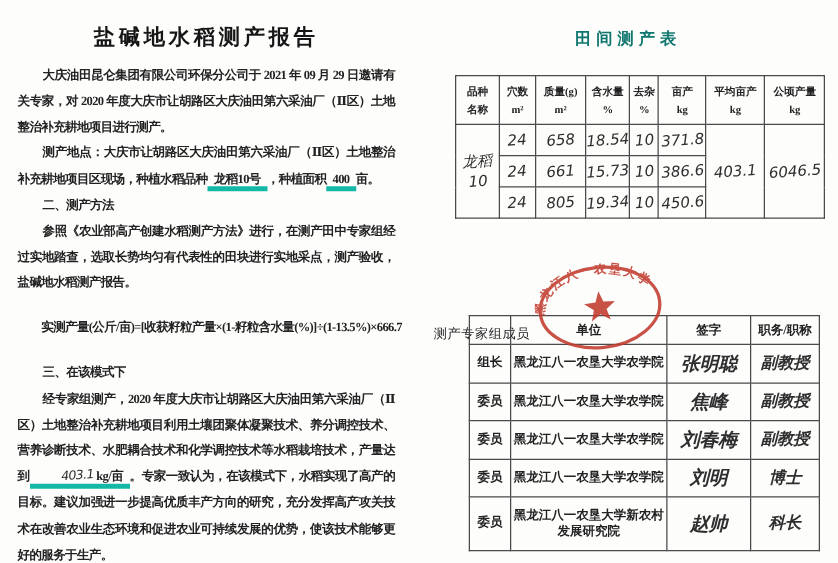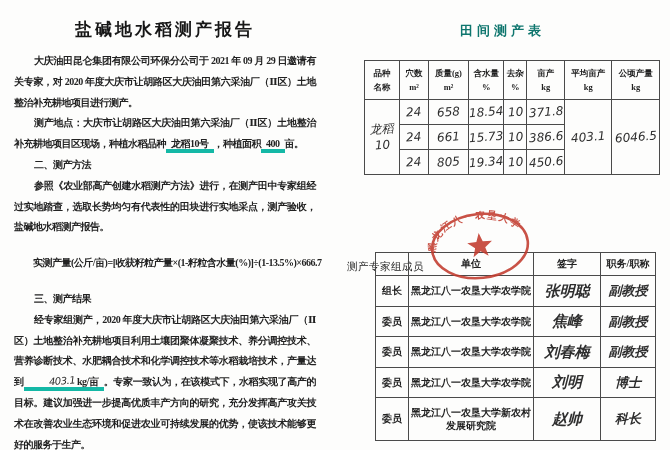--- a/index.html
+++ b/index.html
@@ -67,21 +67,21 @@
 <body>
 
 <div class="page-left">
   <div class="doc-title">盐碱地水稻测产报告</div>
   <div class="body-text">
     <p class="para">大庆油田昆仑集团有限公司环保分公司于 2021 年 09 月 29 日邀请有关专家，对 2020 年度大庆市让胡路区大庆油田第六采油厂（Ⅱ区）土地整治补充耕地项目进行测产。</p>
     <p class="para"><span>测产地点：大庆市让胡路区大庆油田第六采油厂（Ⅱ区）土地整治补充耕地项目区现场，种植水稻品种</span><span class="blank">龙稻10号</span><span>，种植面积</span><span class="blank">400</span><span>亩。</span></p>
     <p class="heading">二、测产方法</p>
     <p class="para">参照《农业部高产创建水稻测产方法》进行，在测产田中专家组经过实地踏查，选取长势均匀有代表性的田块进行实地采点，测产验收，盐碱地水稻测产报告。</p>
     <p class="formula">实测产量(公斤/亩)=[收获籽粒产量×(1-籽粒含水量(%)]÷(1-13.5%)×666.7</p>
-    <p class="heading">三、测产结果</p>
+    <p class="heading">三、在该模式下</p>
     <p class="para"><span>经专家组测产，2020 年度大庆市让胡路区大庆油田第六采油厂（Ⅱ区）土地整治补充耕地项目利用土壤团聚体凝聚技术、养分调控技术、营养诊断技术、水肥耦合技术和化学调控技术等水稻栽培技术，产量达到</span><span class="blank"><span class="hw hw-rot">403.1</span>&nbsp;<span>kg/亩</span></span><span>。专家一致认为，在该模式下，水稻实现了高产的目标。建议加强进一步提高优质丰产方向的研究，充分发挥高产攻关技术在改善农业生态环境和促进农业可持续发展的优势，使该技术能够更好的服务于生产。</span></p>
   </div>
 </div>
 
 <div class="rtitle">田间测产表</div>
 
 <table class="ftable">
   <colgroup>
     <col style="width:35px">
       <col style="width:29px">

